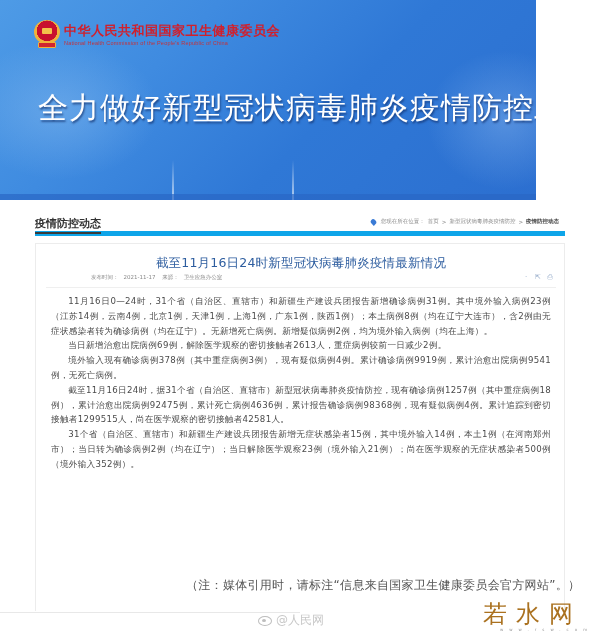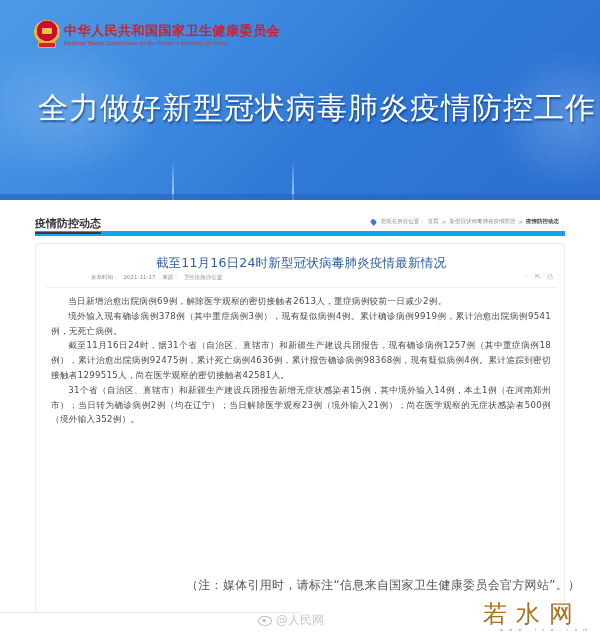--- a/index.html
+++ b/index.html
@@ -1,21 +1,21 @@
 <!DOCTYPE html>
 <html><head>
 <meta charset="utf-8">
 <style>
   * { box-sizing: border-box; margin: 0; padding: 0; }
   html, body { width: 600px; height: 633px; overflow: hidden; background: #ffffff; }
   body { font-family: "DejaVu Sans", "Liberation Sans", sans-serif; position: relative; }
 
   
   .banner {
-    position: absolute; left: 0; top: 0; width: 600px; height: 200px;
+    position: absolute; left: 0; top: 0; width: 536px; height: 200px;
     background: linear-gradient(135deg, #4e9be6 0%, #3f8be0 30%, #2f78d6 60%, #2c6fd0 100%);
     overflow: hidden;
   }
   .banner .glow1 { position:absolute; left:-40px; top:40px; width:200px; height:140px; border-radius:50%;
     background: radial-gradient(ellipse at center, rgba(140,190,240,.45), rgba(140,190,240,0) 70%); }
   .banner .glow2 { position:absolute; right:-50px; top:50px; width:160px; height:140px; border-radius:50%;
     background: radial-gradient(ellipse at center, rgba(160,200,245,.35), rgba(160,200,245,0) 70%); }
   .banner .streak { position:absolute; top:160px; width:2px; height:40px; background: linear-gradient(#ffffff00, #ffffffaa); }
   .banner .bottom-band { position:absolute; left:0; bottom:0; width:600px; height:6px; background:#2a66c4; opacity:.7; }
 
@@ -107,23 +107,24 @@
     <span>来源：</span><span>卫生应急办公室</span>
   </div>
   <div class="tools">
     <span class="tool">·</span>
     <span class="tool">⇱</span>
     <span class="tool">⎙</span>
   </div>
   <div class="divider"></div>
 
   <div class="body">
+    <p>11月16日0—24时，31个省（自治区、直辖市）和新疆生产建设兵团报告新增确诊病例31例。其中境外输入病例23例（江苏14例，云南4例，北京1例，天津1例，上海1例，广东1例，陕西1例）；本土病例8例（均在辽宁大连市），含2例由无症状感染者转为确诊病例（均在辽宁）。无新增死亡病例。新增疑似病例2例，均为境外输入病例（均在上海）。</p>
     <p>当日新增治愈出院病例69例，解除医学观察的密切接触者2613人，重症病例较前一日减少2例。</p>
     <p>境外输入现有确诊病例378例（其中重症病例3例），现有疑似病例4例。累计确诊病例9919例，累计治愈出院病例9541例，无死亡病例。</p>
-    <p>截至11月16日24时，据31个省（自治区、直辖市）和新疆生产建设兵团报告，现有确诊病例1257例（其中重症病例18例），累计治愈出院病例92475例，累计死亡病例4636例，累计报告确诊病例98368例，现有疑似病例4例。累计追踪到密切接触者1299515人，尚在医学观察的密切接触者42581人。</p>
+    <p>截至11月16日24时，据31个省（自治区、直辖市）新型冠状病毒肺炎疫情防控，现有确诊病例1257例（其中重症病例18例），累计治愈出院病例92475例，累计死亡病例4636例，累计报告确诊病例98368例，现有疑似病例4例。累计追踪到密切接触者1299515人，尚在医学观察的密切接触者42581人。</p>
     <p>31个省（自治区、直辖市）和新疆生产建设兵团报告新增无症状感染者15例，其中境外输入14例，本土1例（在河南郑州市）；当日转为确诊病例2例（均在辽宁）；当日解除医学观察23例（境外输入21例）；尚在医学观察的无症状感染者500例（境外输入352例）。</p>
   </div>
 
   <div class="note">（注：媒体引用时，请标注“信息来自国家卫生健康委员会官方网站”。）</div>
 </div>
 
 <div class="footer-line"></div>
 <div class="weibo">
   <span class="eye"></span>
   <span class="weibo-text">@人民网</span>

